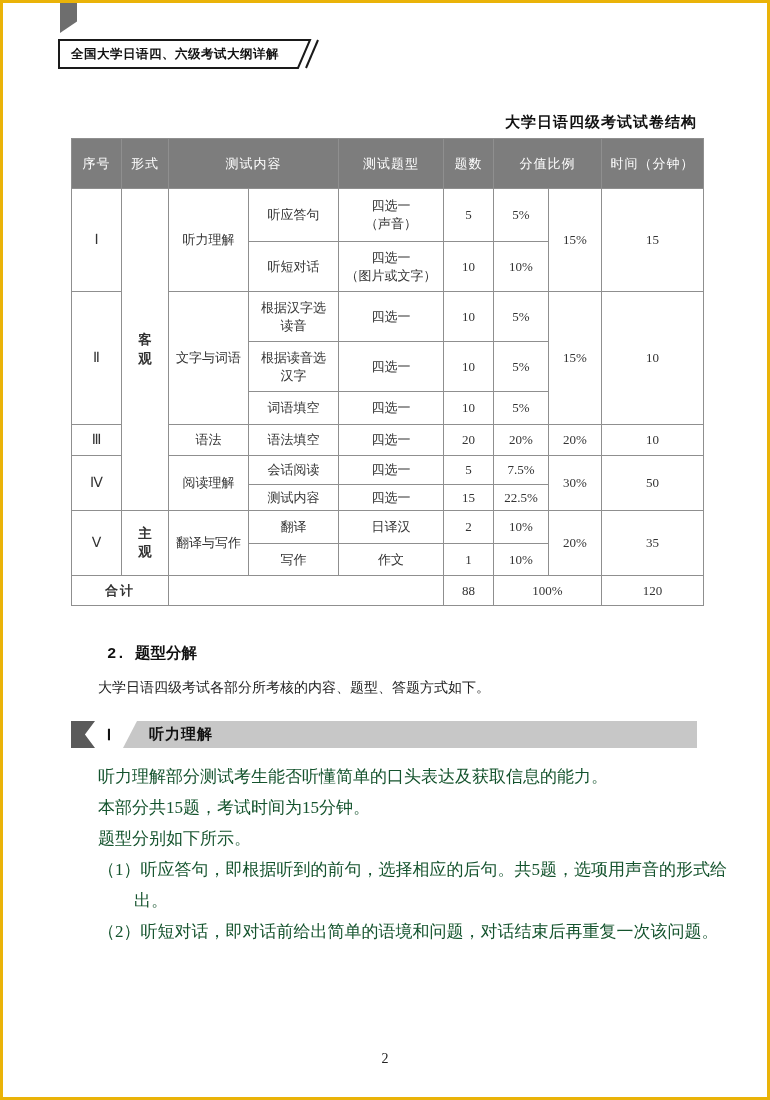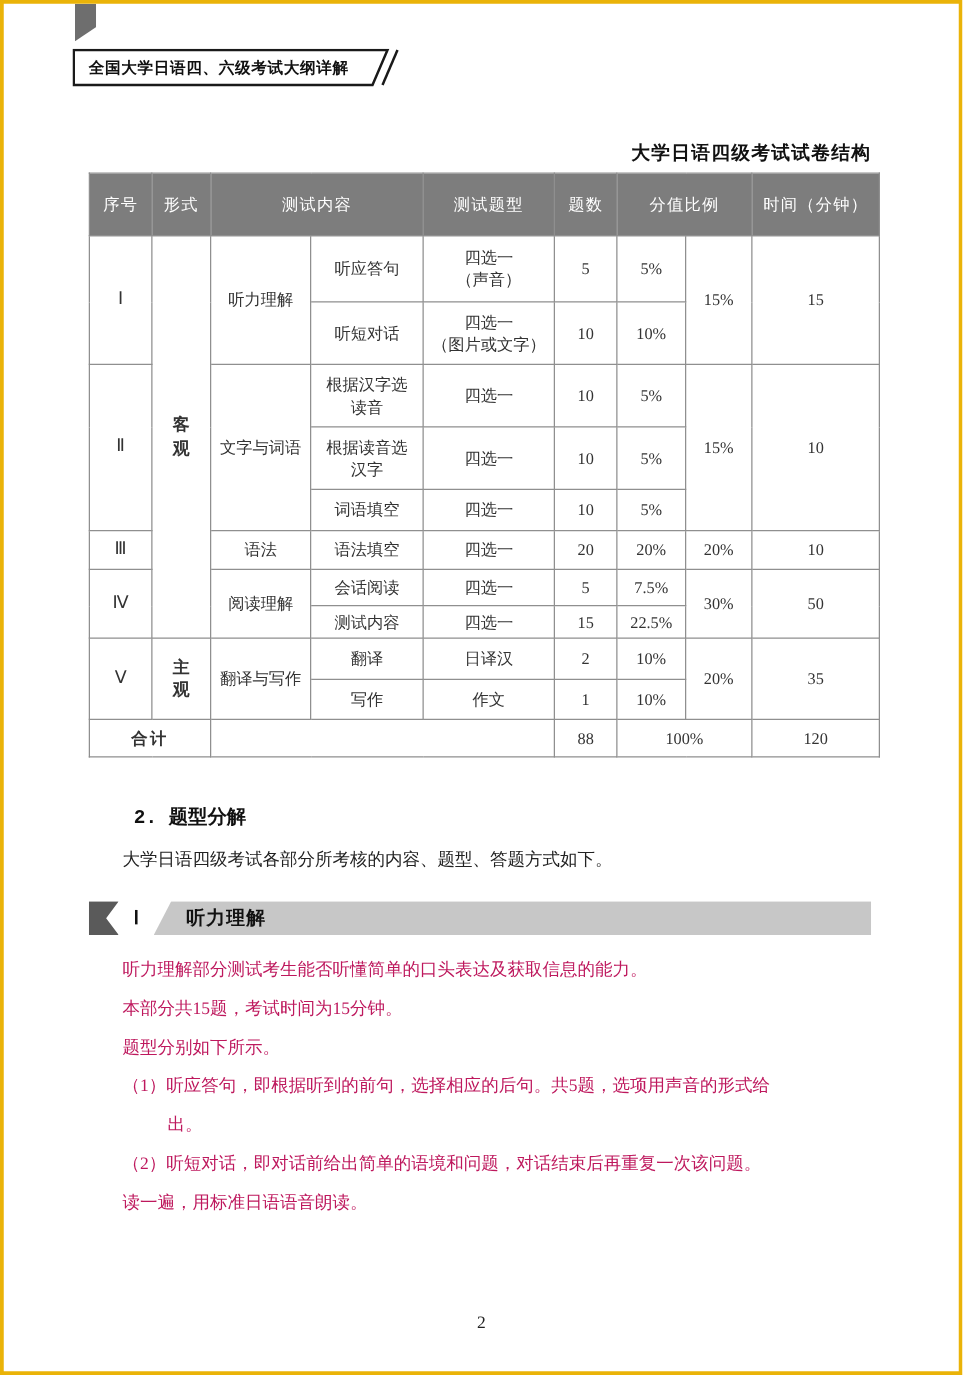--- a/index.html
+++ b/index.html
@@ -76,21 +76,21 @@
     flex:1; background:#c7c7c7; display:flex; align-items:center;
     clip-path:polygon(14px 0, 100% 0, 100% 100%, 0 100%);
     padding-left:26px;
   }
   .banner-title {
     font-family:"Liberation Sans", sans-serif; font-weight:bold;
     font-size:15px; color:#111; letter-spacing:1px;
   }
 
   
-  .body-text { margin:13px 70px 0 95px; font-size:14px; color:#be185d; width:610px; }
+  .body-text { margin:13px 70px 0 95px; font-size:17px; color:#14532d; width:610px; }
   .body-text .line { line-height:31px; white-space:nowrap; }
   .ind1 { padding-left:36px; }
   .ind2 { padding-left:28px; }
 
   .page-num {
     position:absolute; left:0; right:0; bottom:30px;
     text-align:center; font-size:14px; color:#222;
   }
 </style>
 </head>
@@ -243,18 +243,17 @@
     </div>
   </div>
 
   <div class="body-text">
     <div class="line">听力理解部分测试考生能否听懂简单的口头表达及获取信息的能力。</div>
     <div class="line">本部分共15题，考试时间为15分钟。</div>
     <div class="line">题型分别如下所示。</div>
     <div class="line">（1）听应答句，即根据听到的前句，选择相应的后句。共5题，选项用声音的形式给</div>
     <div class="line ind1">出。</div>
     <div class="line">（2）听短对话，即对话前给出简单的语境和问题，对话结束后再重复一次该问题。</div>
-    <div class="line">读一遍，用标准日语语音朗读。</div>
   </div>
 
   <div class="page-num">2</div>
 
 </div>
 
 </body></html>

